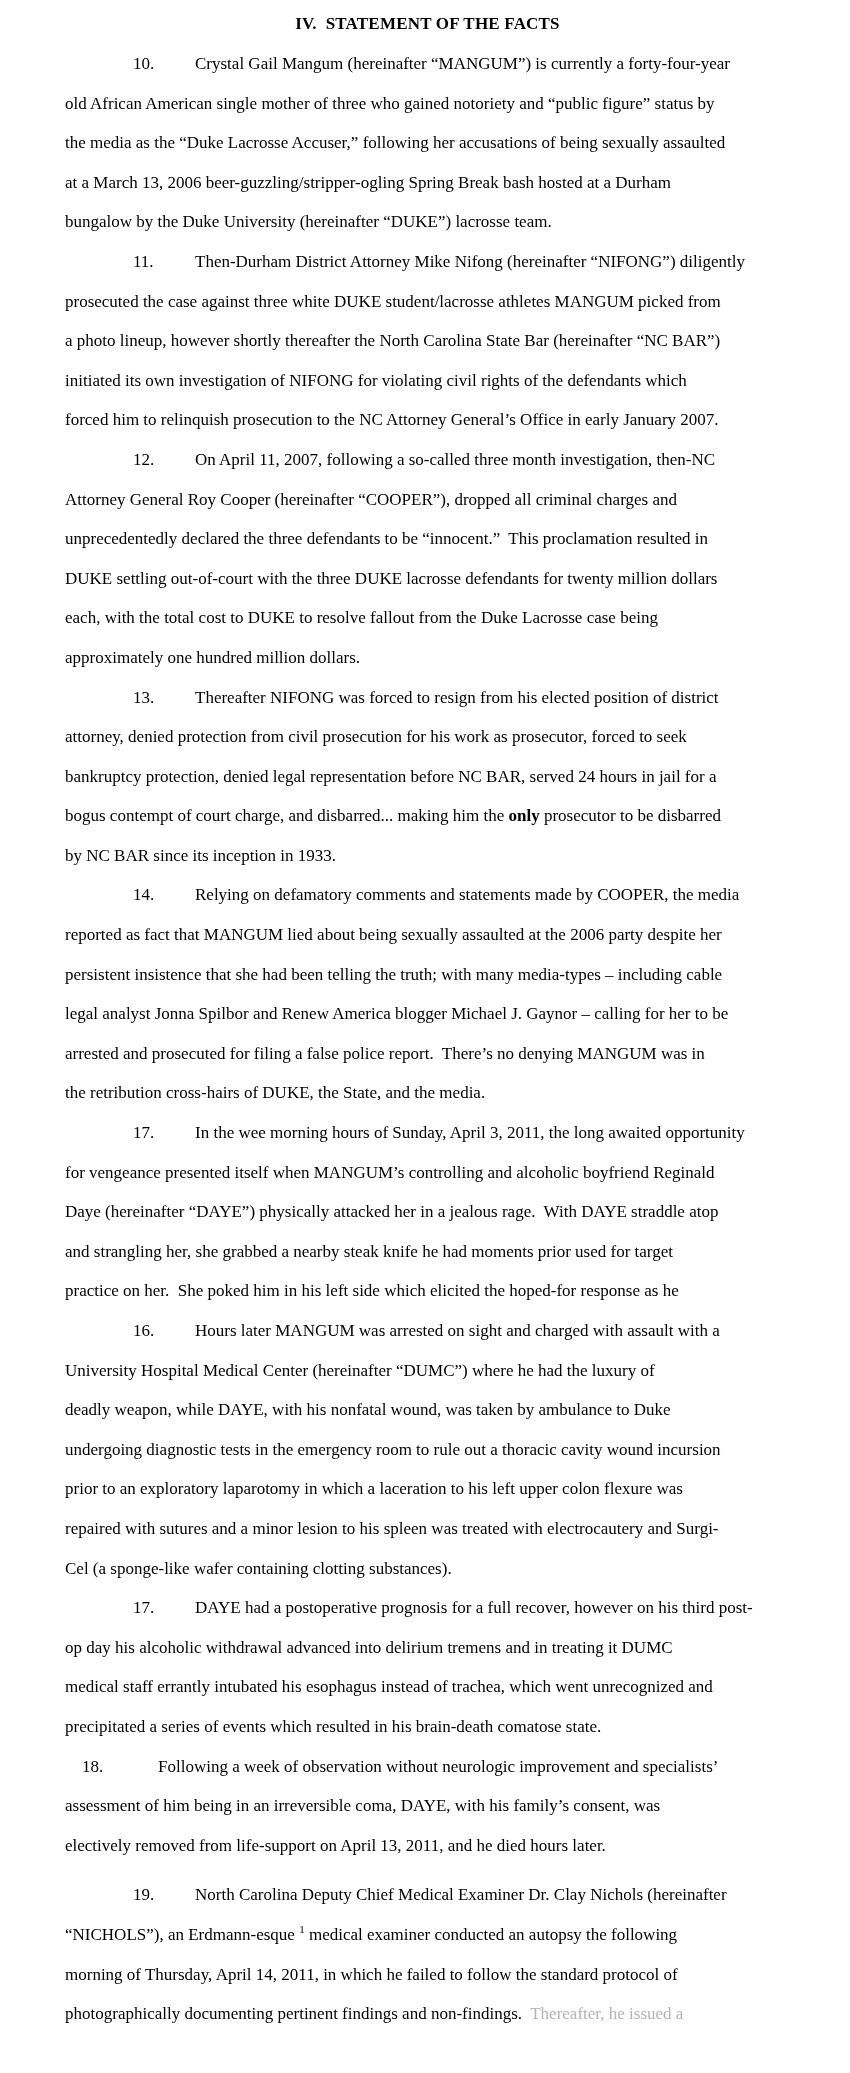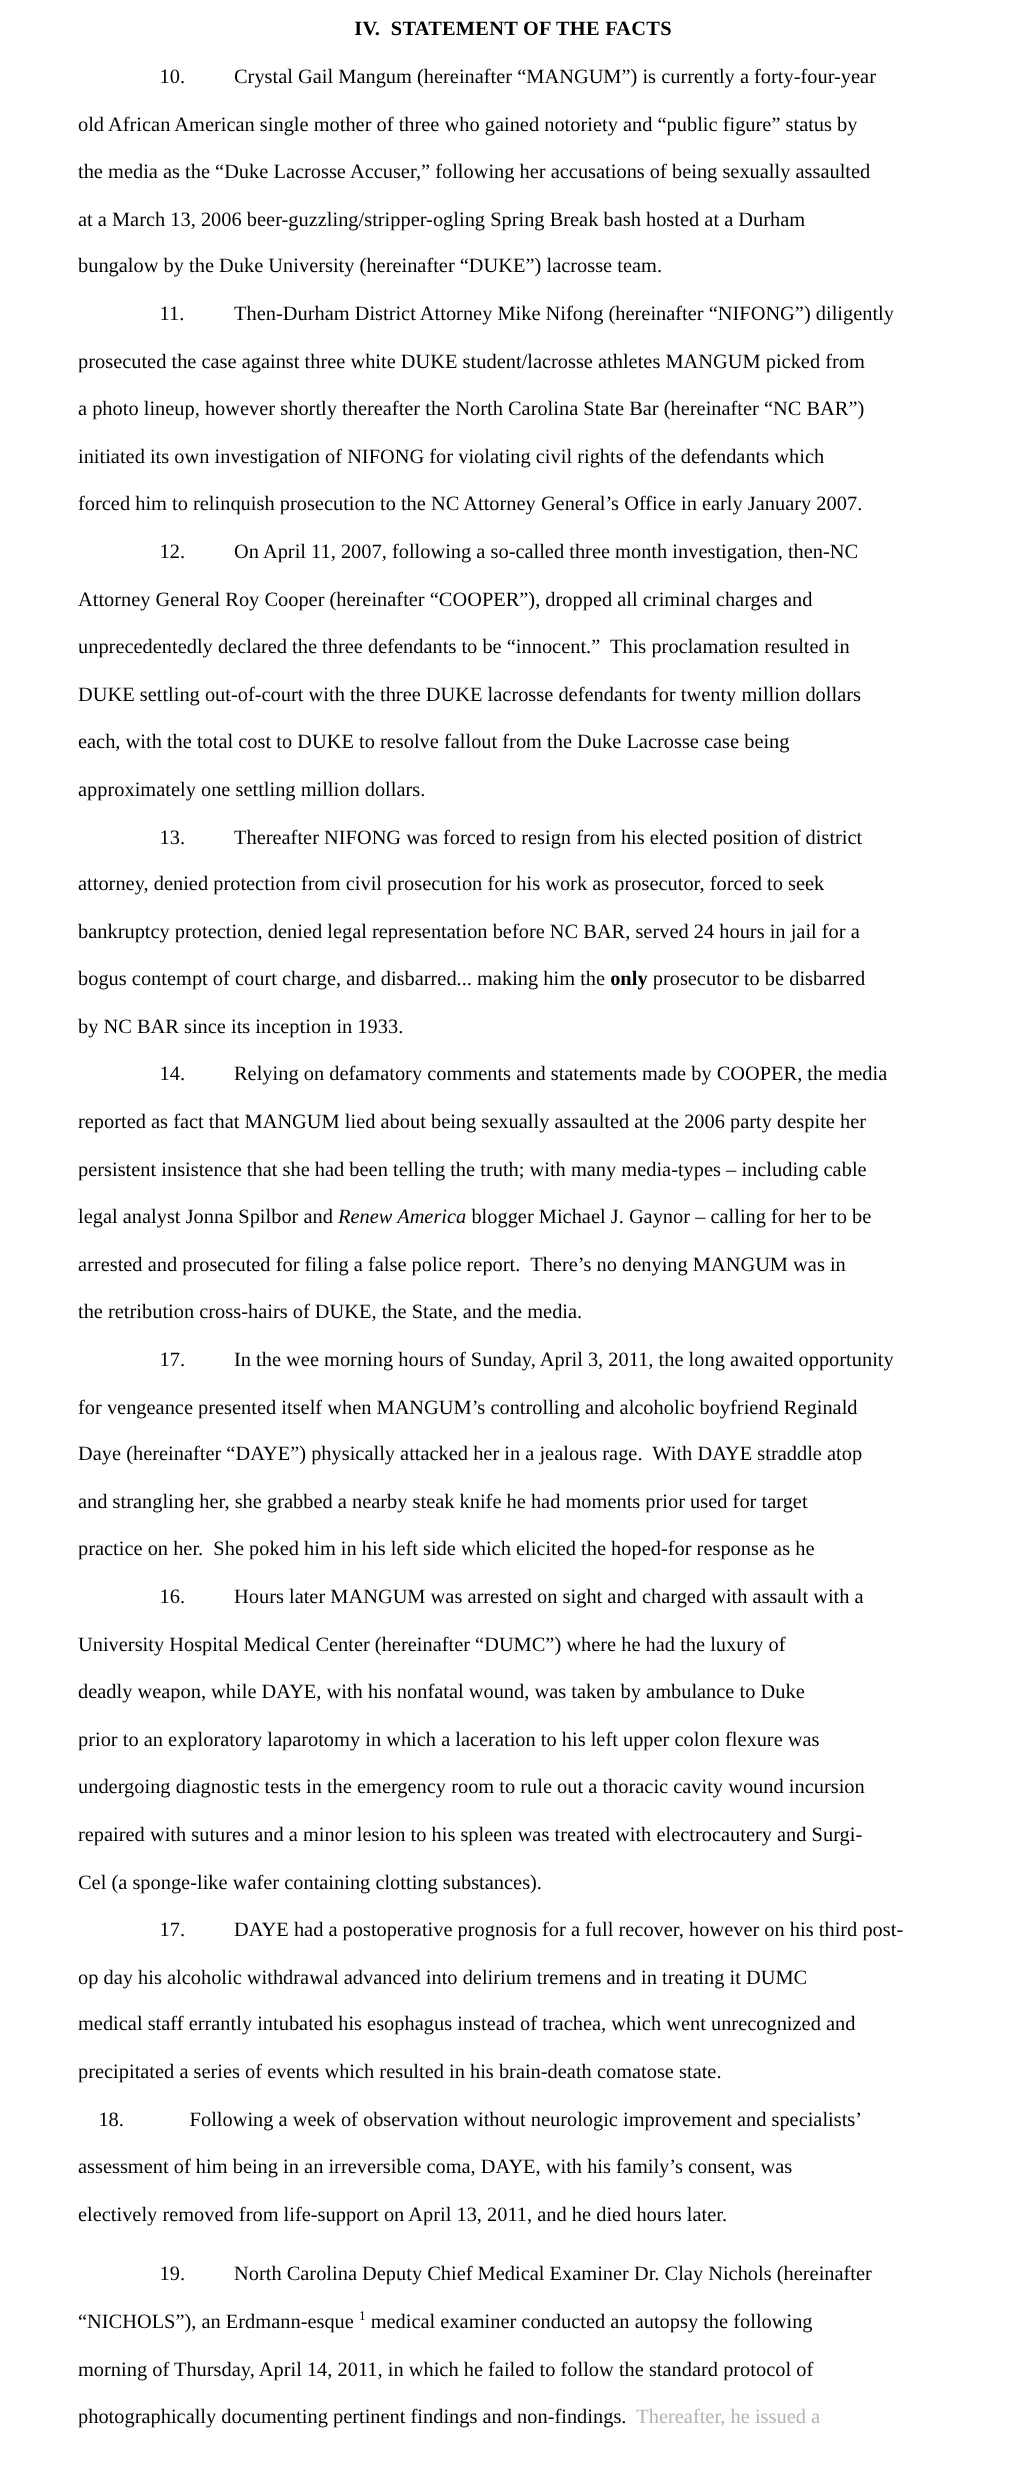--- a/index.html
+++ b/index.html
@@ -41,21 +41,21 @@
     line-height: 39.6px;
     white-space: pre;
   }
   .paragraph.indented .first-line { padding-left: 68px; }
   .paragraph.outdented .first-line { padding-left: 17px; }
   .para-number {
     display: inline-block;
   }
   .paragraph.indented .para-number { width: 62px; }
   .paragraph.outdented .para-number { width: 76px; }
-  .run-italic { font-style: italic; }
+  .run-italic { }
   .run-bold-italic { font-weight: bold; }
   .run-sup {
     vertical-align: super;
     font-size: 11px;
     line-height: 0;
   }
   .run-faded { color: #b3b3b3; text-align: right; }
 </style>
 </head>
 <body>
@@ -76,21 +76,21 @@
         <div class="line"><span>a photo lineup, however shortly thereafter the North Carolina State Bar (hereinafter “NC BAR”)</span></div>
         <div class="line"><span>initiated its own investigation of NIFONG for violating civil rights of the defendants which</span></div>
         <div class="line"><span>forced him to relinquish prosecution to the NC Attorney General’s Office in early January 2007.</span></div>
       </div>
       <div class="paragraph indented">
         <div class="line first-line"><span class="para-number">12.</span><span>On April 11, 2007, following a so-called three month investigation, then-NC</span></div>
         <div class="line"><span>Attorney General Roy Cooper (hereinafter “COOPER”), dropped all criminal charges and</span></div>
         <div class="line"><span>unprecedentedly declared the three defendants to be “innocent.”  This proclamation resulted in</span></div>
         <div class="line"><span>DUKE settling out-of-court with the three DUKE lacrosse defendants for twenty million dollars</span></div>
         <div class="line"><span>each, with the total cost to DUKE to resolve fallout from the Duke Lacrosse case being</span></div>
-        <div class="line"><span>approximately one settling million dollars.</span></div>
+        <div class="line"><span>approximately one hundred million dollars.</span></div>
       </div>
       <div class="paragraph indented">
         <div class="line first-line"><span class="para-number">13.</span><span>Thereafter NIFONG was forced to resign from his elected position of district</span></div>
         <div class="line"><span>attorney, denied protection from civil prosecution for his work as prosecutor, forced to seek</span></div>
         <div class="line"><span>bankruptcy protection, denied legal representation before NC BAR, served 24 hours in jail for a</span></div>
         <div class="line"><span>bogus contempt of court charge, and disbarred... making him the </span><span class="run-bold-italic">only</span><span> prosecutor to be disbarred</span></div>
         <div class="line"><span>by NC BAR since its inception in 1933.</span></div>
       </div>
       <div class="paragraph indented">
         <div class="line first-line"><span class="para-number">14.</span><span>Relying on defamatory comments and statements made by COOPER, the media</span></div>
@@ -104,22 +104,22 @@
         <div class="line first-line"><span class="para-number">17.</span><span>In the wee morning hours of Sunday, April 3, 2011, the long awaited opportunity</span></div>
         <div class="line"><span>for vengeance presented itself when MANGUM’s controlling and alcoholic boyfriend Reginald</span></div>
         <div class="line"><span>Daye (hereinafter “DAYE”) physically attacked her in a jealous rage.  With DAYE straddle atop</span></div>
         <div class="line"><span>and strangling her, she grabbed a nearby steak knife he had moments prior used for target</span></div>
         <div class="line"><span>practice on her.  She poked him in his left side which elicited the hoped-for response as he</span></div>
       </div>
       <div class="paragraph indented">
         <div class="line first-line"><span class="para-number">16.</span><span>Hours later MANGUM was arrested on sight and charged with assault with a</span></div>
         <div class="line"><span>University Hospital Medical Center (hereinafter “DUMC”) where he had the luxury of</span></div>
         <div class="line"><span>deadly weapon, while DAYE, with his nonfatal wound, was taken by ambulance to Duke</span></div>
+        <div class="line"><span>undergoing diagnostic tests in the emergency room to rule out a thoracic cavity wound incursion</span></div>
         <div class="line"><span>prior to an exploratory laparotomy in which a laceration to his left upper colon flexure was</span></div>
-        <div class="line"><span>undergoing diagnostic tests in the emergency room to rule out a thoracic cavity wound incursion</span></div>
         <div class="line"><span>repaired with sutures and a minor lesion to his spleen was treated with electrocautery and Surgi-</span></div>
         <div class="line"><span>Cel (a sponge-like wafer containing clotting substances).</span></div>
       </div>
       <div class="paragraph indented">
         <div class="line first-line"><span class="para-number">17.</span><span>DAYE had a postoperative prognosis for a full recover, however on his third post-</span></div>
         <div class="line"><span>op day his alcoholic withdrawal advanced into delirium tremens and in treating it DUMC</span></div>
         <div class="line"><span>medical staff errantly intubated his esophagus instead of trachea, which went unrecognized and</span></div>
         <div class="line"><span>precipitated a series of events which resulted in his brain-death comatose state.</span></div>
       </div>
       <div class="paragraph outdented">

